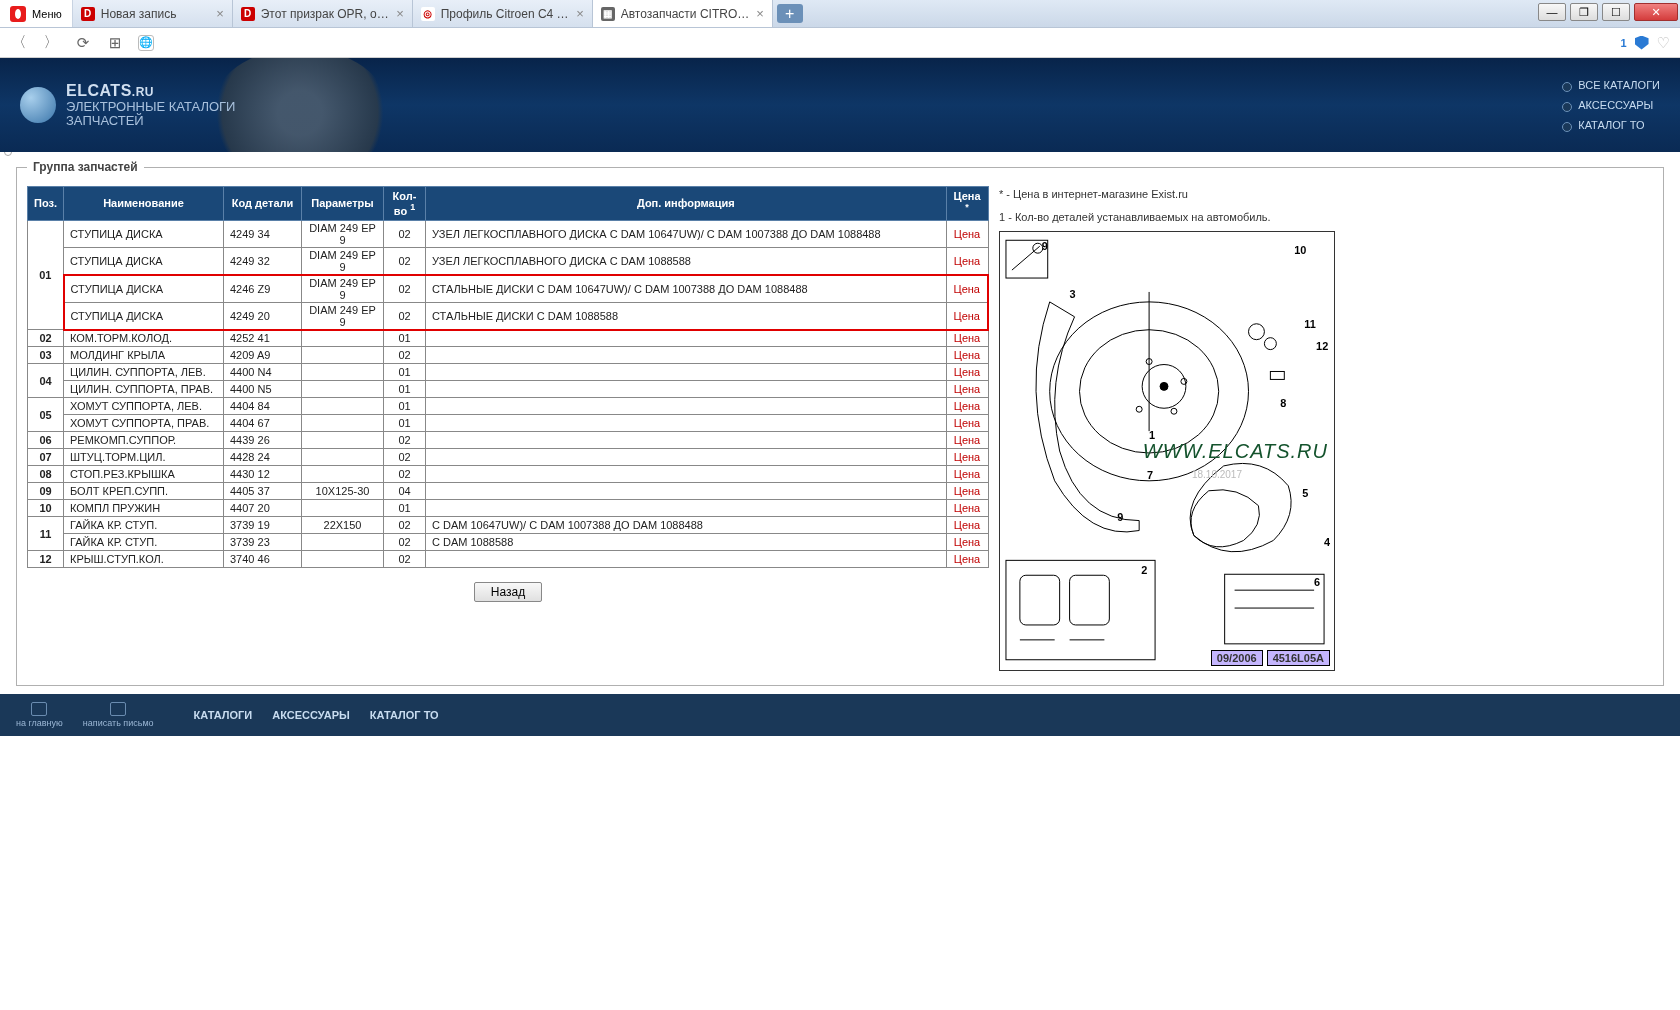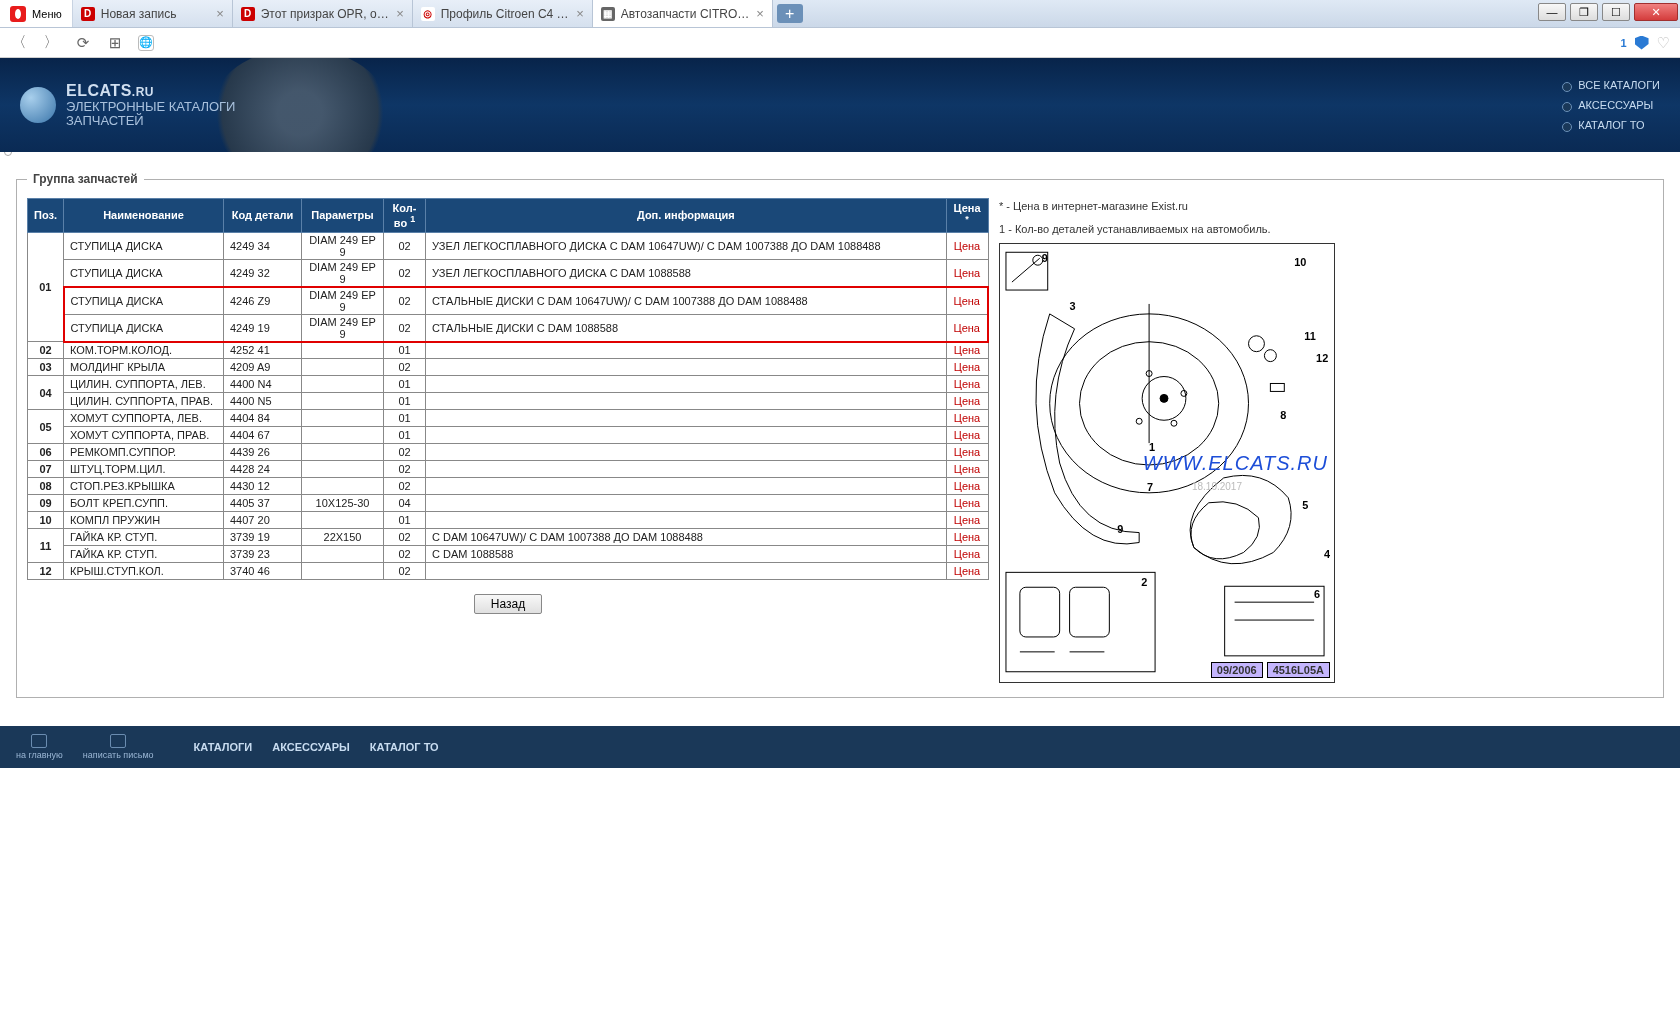--- a/index.html
+++ b/index.html
@@ -32,21 +32,21 @@
 .globe { width: 36px; height: 36px; border-radius: 50%; background: radial-gradient(circle at 30% 30%, #a8cfec, #3a75aa); }
 .logo-text .brand { color: #d0dff0; font-size: 16px; font-weight: bold; letter-spacing: 0.5px; }
 .logo-text .brand-ru { font-size: 12px; text-align: center; }
 .logo-text .sub { color: #a8c0dc; font-size: 13px; line-height: 1.1; }
 .engine-art { position: absolute; left: 210px; top: -10px; width: 180px; height: 130px; background: radial-gradient(circle at 50% 50%, #4a5b6d 20%, #2a3a4a 70%, transparent 75%); border-radius: 50%; opacity: 0.9; z-index:1; }
 .header-nav { margin-left: auto; z-index: 2;}
 .header-nav a { display: block; color: #c8dcf0; font-size: 11px; padding: 4px 0 4px 18px; text-decoration: none; position: relative; }
 .header-nav a::before { content: ''; position: absolute; left: 2px; top: 7px; width: 8px; height: 8px; border: 1px solid #6a90b8; border-radius: 50%; background: #1a3858; }
 
 
-.content { padding: 20px 16px; }
+.content { padding: 8px 16px; }
 fieldset { border: 1px solid #b0b0b0; padding: 12px 10px 14px; position: relative; }
 legend { padding: 0 6px; color: #444; font-size: 12px; font-weight: bold; }
 .layout { display: flex; gap: 10px; align-items: flex-start; }
 .table-wrap { flex-shrink: 0; }
 table.parts { border-collapse: collapse; width: 962px; }
 table.parts th { background: #1a4878; color: #fff; font-size: 11px; font-weight: bold; padding: 3px 4px; border: 1px solid #5a80a8; text-align: center; }
 table.parts th sup { font-size: 9px; }
 table.parts td { border: 1px solid #888; padding: 1px 6px; font-size: 11px; color: #222; height: 17px; vertical-align: middle; }
 table.parts td.pos { text-align: center; font-weight: bold; width: 36px; }
 table.parts td.name { width: 160px; }
@@ -59,30 +59,30 @@
 
 tr.hl-top td { border-top: 2px solid #e00000 !important; }
 tr.hl-bot td { border-bottom: 2px solid #e00000 !important; }
 tr.hl-top td:first-child, tr.hl-bot td:first-child { border-left: 2px solid #e00000 !important; }
 tr.hl-top td:last-child, tr.hl-bot td:last-child { border-right: 2px solid #e00000 !important; }
 
 .side { flex: 1; font-size: 11px; color: #333; }
 .notes { margin-bottom: 6px; line-height: 1.5; }
 .diagram { border: 1px solid #333; width: 336px; height: 440px; position: relative; background: #fff; }
 .diagram svg { width: 100%; height: 100%; }
-.wm { position: absolute; right: 6px; top: 50%; transform: translateY(-50%); color: #1d4ed8; font-size: 20px; font-style: italic; letter-spacing: 1px; pointer-events: none; }
+.wm { position: absolute; right: 6px; top: 50%; transform: translateY(-50%); color: #14532d; font-size: 20px; font-style: italic; letter-spacing: 1px; pointer-events: none; }
 .wm-date { position: absolute; right: 92px; top: 54%; color: #bbb; font-size: 10px; }
 .diag-footer { position: absolute; bottom: 4px; right: 4px; display: flex; gap: 4px; }
 .diag-footer span { border: 1px solid #000; padding: 1px 5px; font-size: 11px; font-weight: bold; background: #c4b5fd; }
 
 .back-btn { display: block; margin: 14px auto 0; padding: 2px 16px; background: linear-gradient(#f8f8f8,#e0e0e0); border: 1px solid #888; border-radius: 2px; font-size: 12px; cursor: pointer; }
 
 
 .site-footer { background: #1a3858; height: 42px; display: flex; align-items: center; padding: 0 16px; gap: 20px; color: #b8cfe6; font-size: 11px; position: absolute; bottom: 216px; left: 0; right: 0;}
-.site-footer { position: static; margin-top: 8px; }
+.site-footer { position: static; margin-top: 0; }
 .foot-icon { display: flex; flex-direction: column; align-items: center; font-size: 9px; color: #9ab6d4; }
 .foot-icon .ic { width: 16px; height: 14px; border: 1px solid #6a8cb0; border-radius: 2px; margin-bottom: 2px;}
 .foot-links { display: flex; gap: 20px; margin-left: 20px; }
 .foot-links a { color: #c8dcf0; text-decoration: none; font-weight: bold; font-size: 11px; }
 
 
 .opera-side-dot { position: absolute; left: 4px; top: 148px; width: 8px; height: 8px; border: 1px solid #aaa; border-radius: 50%; }
 </style>
 </head>
 <body>
@@ -193,21 +193,21 @@
               <tr class="hl-top">
                 <td class="name">СТУПИЦА ДИСКА</td>
                 <td class="code">4246 Z9</td>
                 <td class="param">DIAM 249 EP 9</td>
                 <td class="qty">02</td>
                 <td class="info">СТАЛЬНЫЕ ДИСКИ C DAM 10647UW)/ C DAM 1007388 ДО DAM 1088488</td>
                 <td class="price"><a href="#">Цена</a></td>
               </tr>
               <tr class="hl-bot">
                 <td class="name">СТУПИЦА ДИСКА</td>
-                <td class="code">4249 19</td>
+                <td class="code">4249 20</td>
                 <td class="param">DIAM 249 EP 9</td>
                 <td class="qty">02</td>
                 <td class="info">СТАЛЬНЫЕ ДИСКИ C DAM 1088588</td>
                 <td class="price"><a href="#">Цена</a></td>
               </tr>
               <tr>
                 <td class="pos">02</td>
                 <td class="name">КОМ.ТОРМ.КОЛОД.</td>
                 <td class="code">4252 41</td>
                 <td class="param"></td>

